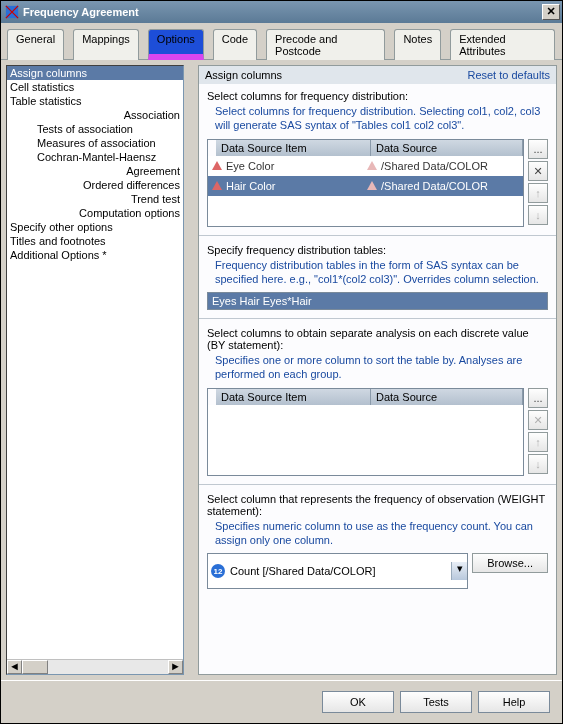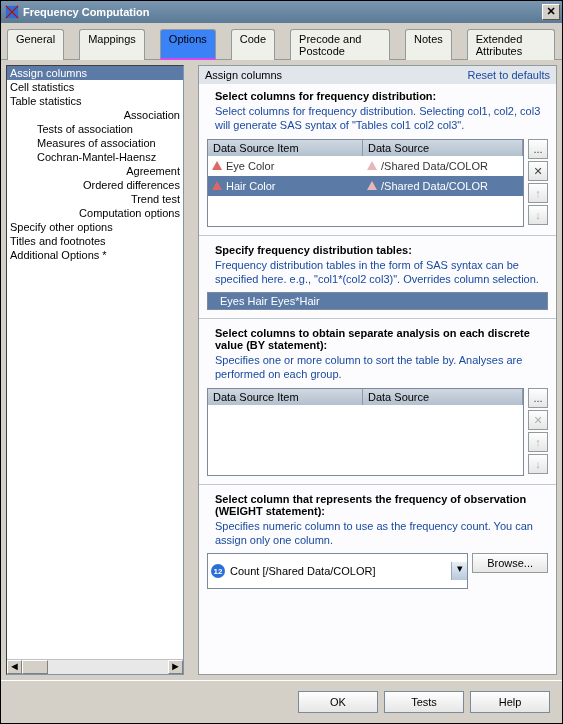--- a/index.html
+++ b/index.html
@@ -2,73 +2,73 @@
 <html><head>
 <meta charset="utf-8">
 <style>
   * { box-sizing: border-box; font-family: Tahoma, sans-serif; font-size: 11px; }
   body { margin: 0; background: #d4d0c8; width: 563px; height: 724px; overflow: hidden; }
   .window { border: 1px solid #000; width: 563px; height: 724px; display: flex; flex-direction: column; }
   .titlebar { background: linear-gradient(to bottom, #7a96b0 0%, #5b7a96 100%); height: 22px; display: flex; align-items: center; padding: 0 2px 0 4px; color: #fff; }
   .titlebar .ticon { width: 14px; height: 14px; margin-right: 4px; }
   .titlebar .ttext { flex: 1; font-weight: bold; }
   .titlebar .close { width: 18px; height: 16px; background: #d4d0c8; border: 1px solid #fff; border-right-color:#555; border-bottom-color:#555; text-align: center; line-height: 12px; color:#000; font-weight:bold; cursor:pointer; }
-  .tabstrip { padding: 5px 6px 0 6px; display: flex; gap: 14px; border-bottom: 1px solid #919b9c; background:#d4d0c8; }
+  .tabstrip { padding: 5px 6px 0 6px; display: flex; gap: 8px; border-bottom: 1px solid #919b9c; background:#d4d0c8; }
   .tab { padding: 3px 8px; border: 1px solid #919b9c; border-bottom: none; background: #f0f0eb; border-top-left-radius: 3px; border-top-right-radius: 3px; margin-right: 1px; cursor:pointer; position:relative; top:1px; color:#000;}
-  .tab.active { background: #3b82f6; border-bottom:2px solid #d946ef; }
+  .tab.active { background: #1d4ed8; border-bottom:6px solid #d946ef; }
   .body { flex: 1; display: flex; padding: 5px; gap: 14px; background:#d4d0c8; overflow:hidden;}
   .tree { width: 178px; background: #fff; border: 1px solid #7a96b0; border-top-color:#404040; border-left-color:#404040; overflow: auto; position:relative;}
   .tree-item { padding: 1px 3px; white-space: nowrap; cursor:pointer; color:#000;}
   .tree-item.sel { background: #5b7aa6; color: #fff; }
   .ind1 { padding-left: 14px; text-align: right; } .ind2 { padding-left: 30px; }
   .hscroll { position:absolute; bottom:0; left:0; right:0; height:15px; background:#e8e8e8; display:flex; border-top:1px solid #c0c0c0;}
   .hscroll .btn{width:15px; background:#d4d0c8; border:1px solid #fff; border-right-color:#808080; border-bottom-color:#808080; text-align:center; line-height:11px;}
   .hscroll .thumb{width:26px;background:#d4d0c8;border:1px solid #fff;border-right-color:#808080;border-bottom-color:#808080;}
   .hscroll .track{flex:1; background:#e8e8e8;}
   .content { flex: 1; background: #fcfcfe; border: 1px solid #919b9c; padding: 6px 8px; overflow-y: hidden; position:relative;}
   .panel-head { background: #e0e6ec; padding: 3px 6px; margin: -6px -8px 6px -8px; display:flex; justify-content:space-between; align-items:center; color:#000;}
   .link { color: #1a4aa0; cursor: pointer; }
-  .label { color: #000; margin:2px 8px;font-weight:bold;}
+  .label { color: #000; margin:2px 0;}
   .help { color: #1a4aa0; margin: 2px 0 6px 8px; line-height:1.3;}
   .grid { border: 1px solid #7a8a9a; }
-  .grid-head { background: linear-gradient(to bottom,#cfd8e2,#b3c0ce); display: flex; color:#000;}
+  .grid-head { background: linear-gradient(to bottom,#cfd8e2,#b3c0ce); display: flex; color:#000;margin-left:8px;}
   .grid-head .col { padding: 2px 5px; border-right: 1px solid #8a9aaa; }
   .grid-row { display: flex; align-items: center; height: 20px; }
   .grid-row .cell { padding: 0 4px; display:flex; align-items:center; gap:4px; overflow:hidden; white-space:nowrap;}
   .grid-row.alt { background: #fff; color:#333; }
   .grid-row.sel { background: #5b7aa6; color: #fff; }
   .tri { width:0; height:0; border-left:5px solid transparent; border-right:5px solid transparent; border-bottom:9px solid #d66; display:inline-block;}
   .tri.w { border-bottom-color:#e8b8b8; }
   .sidebtns { display:flex; flex-direction:column; gap:2px; }
   .sbtn { width:20px; height:20px; border:1px solid #919b9c; background:linear-gradient(#fefefe,#e6e6e6); text-align:center; line-height:18px; cursor:pointer; color:#444;}
   .sbtn.dis { color:#b0b0b0; }
   .row { display:flex; gap:4px; }
-  .textbox { width:100%; border:1px solid #7a8a9a; background:#5b7aa6; color:#fff; padding:2px 12px; height:18px;}
+  .textbox { width:100%; border:1px solid #7a8a9a; background:#5b7aa6; color:#fff; padding:2px 4px; height:18px;}
   .hr { border:none; border-top:1px solid #c0c8d0; margin:8px -8px; }
   .dropdown { display:flex; align-items:center; border:1px solid #7a8a9a; background:#fff; height:36px; flex:1;}
   .dropdown .dicon{width:14px;height:14px;margin:0 3px;border-radius:50%;background:#2a6fd6;display:flex;align-items:center;justify-content:center;color:#fff;font-size:8px;font-weight:bold;}
   .dropdown .dtext{flex:1; padding:0 2px;}
   .dropdown .darrow{width:16px;height:18px;background:linear-gradient(#e8eef6,#b8c8dc);border-left:1px solid #9ab;text-align:center;}
   .btn3d { border:1px solid #919b9c; background:linear-gradient(#fefefe,#e6e6e6); padding:2px 14px; height:20px; cursor:pointer;}
   .footer { padding: 10px 12px; display:flex; justify-content:flex-end; gap:6px; background:#d4d0c8; border-top:1px solid #fff;}
-  .footer .fbtn { width:80px; height:22px; border:1px solid #7a8a9a; background:linear-gradient(#fefefe,#e6e6e6); cursor:pointer;}
+  .footer .fbtn { width:72px; height:22px; border:1px solid #7a8a9a; background:linear-gradient(#fefefe,#e6e6e6); cursor:pointer;}
   .gridwrap { background:#fff; }
   .col1{width:155px;} .col2{flex:1;}
   svg.ticon path{fill:none;stroke:#c00;stroke-width:1.5;}
 </style>
 </head>
 <body>
 
 <div class="window">
   <div class="titlebar">
     <svg class="ticon" viewBox="0 0 16 16">
         <rect x="1" y="1" width="14" height="14" fill="#2a6fd6"></rect>
         <path d="M1 1 L15 15 M15 1 L1 15" stroke="#fff"></path>
       </svg>
-    <span class="ttext">Frequency Computation</span>
+    <span class="ttext">Frequency Agreement</span>
     <div class="close">✕</div>
   </div>
 
   <div class="tabstrip">
     <div class="tab">General</div>
     <div class="tab">Mappings</div>
     <div class="tab active">Options</div>
     <div class="tab">Code</div>
     <div class="tab">Precode and Postcode</div>
     <div class="tab">Notes</div>

